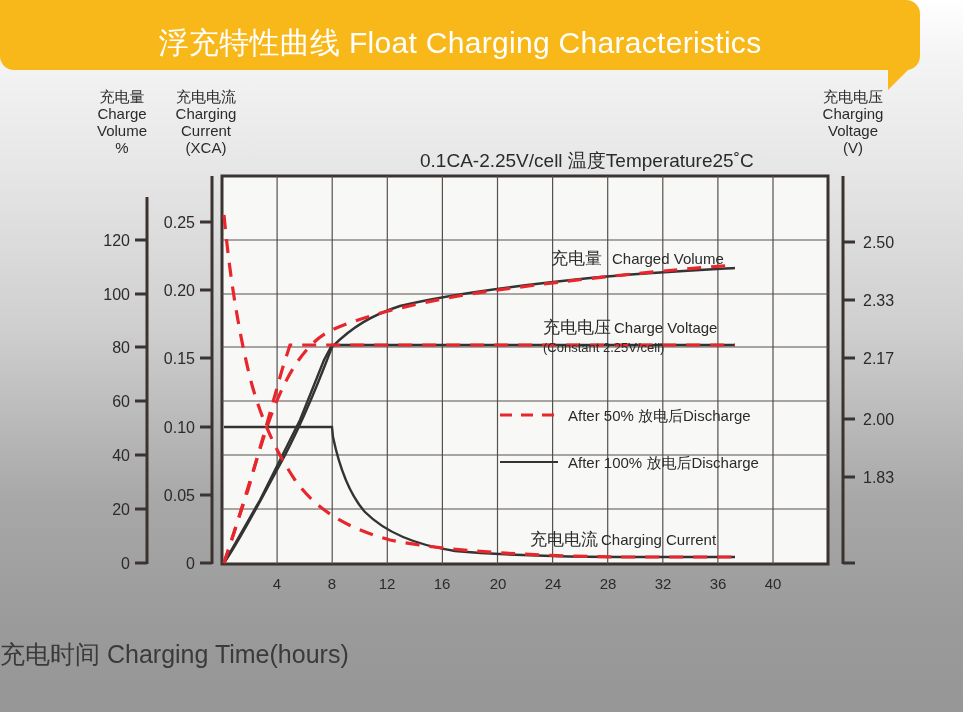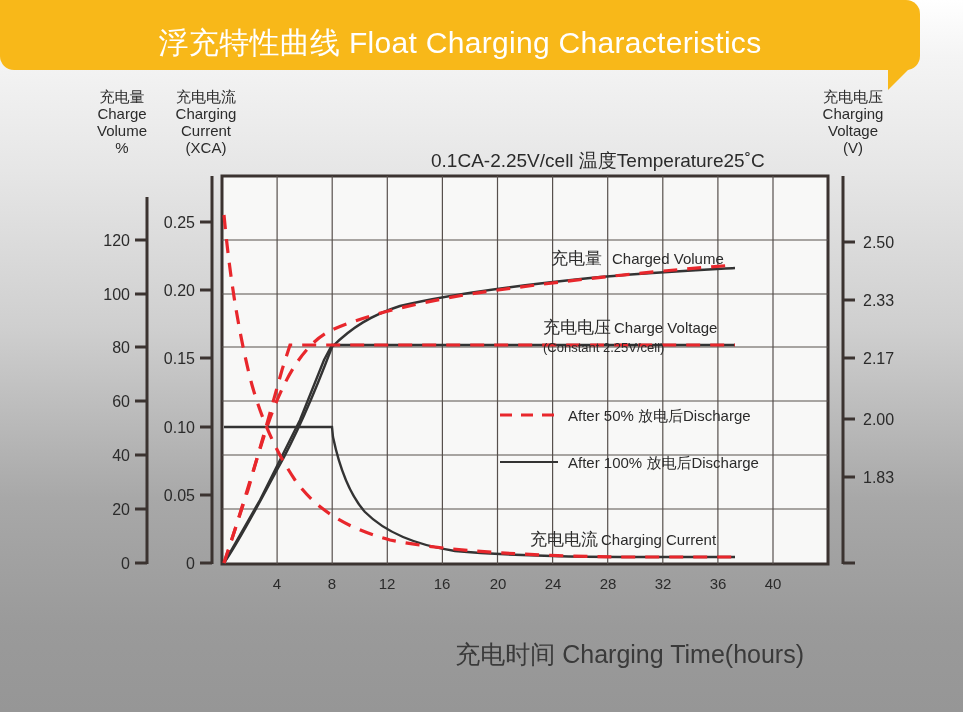--- a/index.html
+++ b/index.html
@@ -24,24 +24,24 @@
     color:#ffffff;font-size:30px;letter-spacing:.3px;white-space:nowrap;
   }
   .axis-cap{
     position:absolute;text-align:center;color:#2b2b2b;
     font-size:15px;line-height:17px;white-space:nowrap;
   }
   #cap-volume{left:86px;top:88px;width:72px;}
   #cap-current{left:166px;top:88px;width:80px;}
   #cap-voltage{left:812px;top:88px;width:82px;}
   .chart-head{
-    position:absolute;left:420px;top:148px;font-size:19px;color:#2b2b2b;white-space:nowrap;margin-left:11px;
+    position:absolute;left:420px;top:148px;font-size:19px;color:#2b2b2b;white-space:nowrap;
   }
   .xtitle{
-    position:absolute;left:0;top:638px;width:804px;text-align:right;
+    position:absolute;left:0;top:638px;width:804px;text-align:left;
     font-size:25px;color:#3a3a3a;
   }
   svg{position:absolute;left:0;top:0;}
   .tick-label{font-size:16px;fill:#2b2b2b;font-family:"Liberation Sans","DejaVu Sans",sans-serif;}
   .xtick-label{font-size:15px;fill:#2b2b2b;font-family:"Liberation Sans","DejaVu Sans",sans-serif;text-anchor:middle;}
   .ann{font-size:15px;fill:#2b2b2b;font-family:"Liberation Sans","DejaVu Sans",sans-serif;}
   .ann-cn{font-size:17px;fill:#2b2b2b;font-family:"Liberation Sans","DejaVu Sans",sans-serif;}
   .ann-sm{font-size:13px;fill:#2b2b2b;font-family:"Liberation Sans","DejaVu Sans",sans-serif;}
 </style>
 </head>

